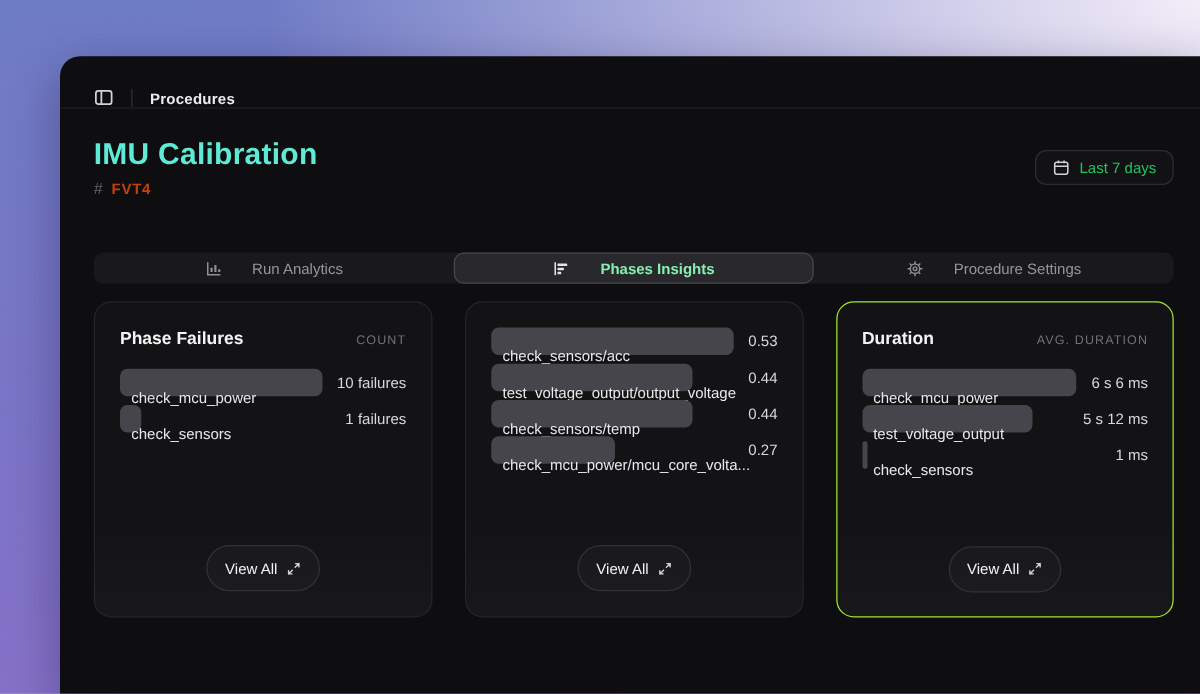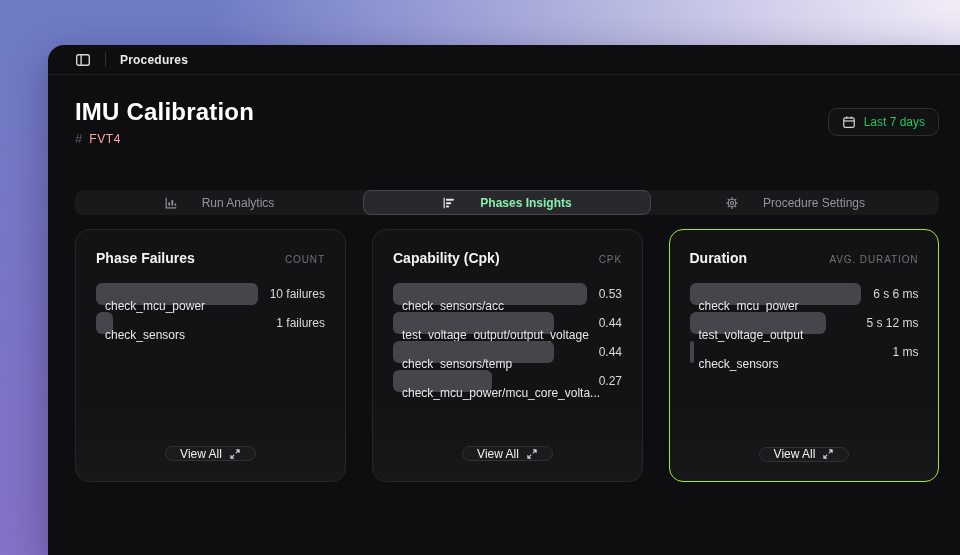--- a/index.html
+++ b/index.html
@@ -18,32 +18,32 @@
   }
   .window {
     position:absolute; left:48px; top:45px; right:0; bottom:0;
     background:#0e0e10;
     border-top-left-radius:16px;
     box-shadow:0 12px 40px rgba(20,10,50,.35);
     color:#e4e4e7;
   }
   
   .topbar {
-    height:30px; display:flex; align-items:center; padding:0 27px;
+    height:42px; display:flex; align-items:flex-end; padding:0 27px;
     border-bottom:1px solid #1f1f23;
   }
   .icon-btn { background:none; border:none; color:#d4d4d8; display:flex; align-items:center; cursor:pointer; padding:0; }
   .tb-divider { width:1px; height:15px; background:#323236; margin:0 14px; }
   .breadcrumb { font-size:12px; font-weight:600; color:#ececee; letter-spacing:.2px; }
   
   .header { display:flex; justify-content:space-between; align-items:center; padding:23px 21px 0 27px; }
-  .page-title { font-size:24px; font-weight:700; color:#ffffff; letter-spacing:.2px; line-height:28px; }
+  .page-title { font-size:24px; font-weight:700; color:#5eead4; letter-spacing:.2px; line-height:28px; }
   .tag-row { display:flex; align-items:center; gap:7px; margin-top:5px; }
   .tag-hash { font-size:13px; color:#616165; }
-  .tag-text { font-size:12px; color:#fca5a5; letter-spacing:.6px; }
+  .tag-text { font-size:12px; color:#c2410c; letter-spacing:.6px;font-weight:bold; }
   .date-btn {
     display:inline-flex; align-items:center; gap:8px; height:28px; padding:0 13px;
     background:#121214; border:1px solid #2d2d31; border-radius:9px;
     color:#22c55e; font-size:12px; font-weight:500; cursor:pointer;
     font-family:inherit;
   }
   .date-btn svg { color:#d4d4d8; }
   
   .tabs {
     display:flex; margin:44px 21px 0 27px; height:25px;
@@ -71,21 +71,21 @@
   .card-title { font-size:14px; font-weight:600; color:#f4f4f5; }
   .metric-label { font-size:10px; font-weight:500; color:#717176; letter-spacing:.9px; text-transform:uppercase; }
   .rows { display:flex; flex-direction:column; gap:7px; }
   .row { display:flex; align-items:center; gap:12px; height:22px; }
   .bar-track { flex:1; height:22px; position:relative; min-width:0; }
   .bar { position:absolute; left:0; top:0; height:22px; background:#45454b; border-radius:6px; min-width:4px; }
   .bar-label { position:absolute; left:9px; top:12px; line-height:22px; font-size:12px; color:#e9e9eb; white-space:nowrap; }
   .row-value { flex:none; font-size:12px; color:#d9d9db; white-space:nowrap; }
   .card-footer { margin-top:auto; display:flex; justify-content:center; }
   .view-all {
-    display:inline-flex; align-items:center; gap:7px; height:15px; padding:0 14px;
+    display:inline-flex; align-items:center; gap:7px; height:37px; padding:0 14px;
     border-radius:999px; border:1px solid #313136; background:rgba(255,255,255,0.025);
     color:#f2f2f3; font-size:12px; font-weight:500; cursor:pointer; font-family:inherit;
   }
   .view-all .va-icon { display:flex; color:#d4d4d8; }
   svg { display:block; }
 </style>
 </head>
 <body>
 
 <div class="bg-noise"></div>
@@ -189,24 +189,20 @@
             <span>View All</span>
             <span class="va-icon">
               <svg width="12" height="12" viewBox="0 0 16 16" fill="none" stroke="currentColor" stroke-width="1.5" stroke-linecap="round" stroke-linejoin="round">
                 <path d="M9.5 6.5l4-4M13.5 6V2.5H10M6.5 9.5l-4 4M2.5 10v3.5H6"></path>
               </svg>
             </span>
           </button>
         </div>
       </div>
       <div class="card" style="--accent: #a3e635;">
-        <div class="card-head">
-          <span class="card-title">Capability (Cpk)</span>
-          <span class="metric-label">CPK</span>
-        </div>
         <div class="rows">
           <div class="row">
             <div class="bar-track">
               <div class="bar" style="width: 100%;"></div>
               <span class="bar-label">check_sensors/acc</span>
             </div>
             <span class="row-value">0.53</span>
           </div>
           <div class="row">
             <div class="bar-track">

